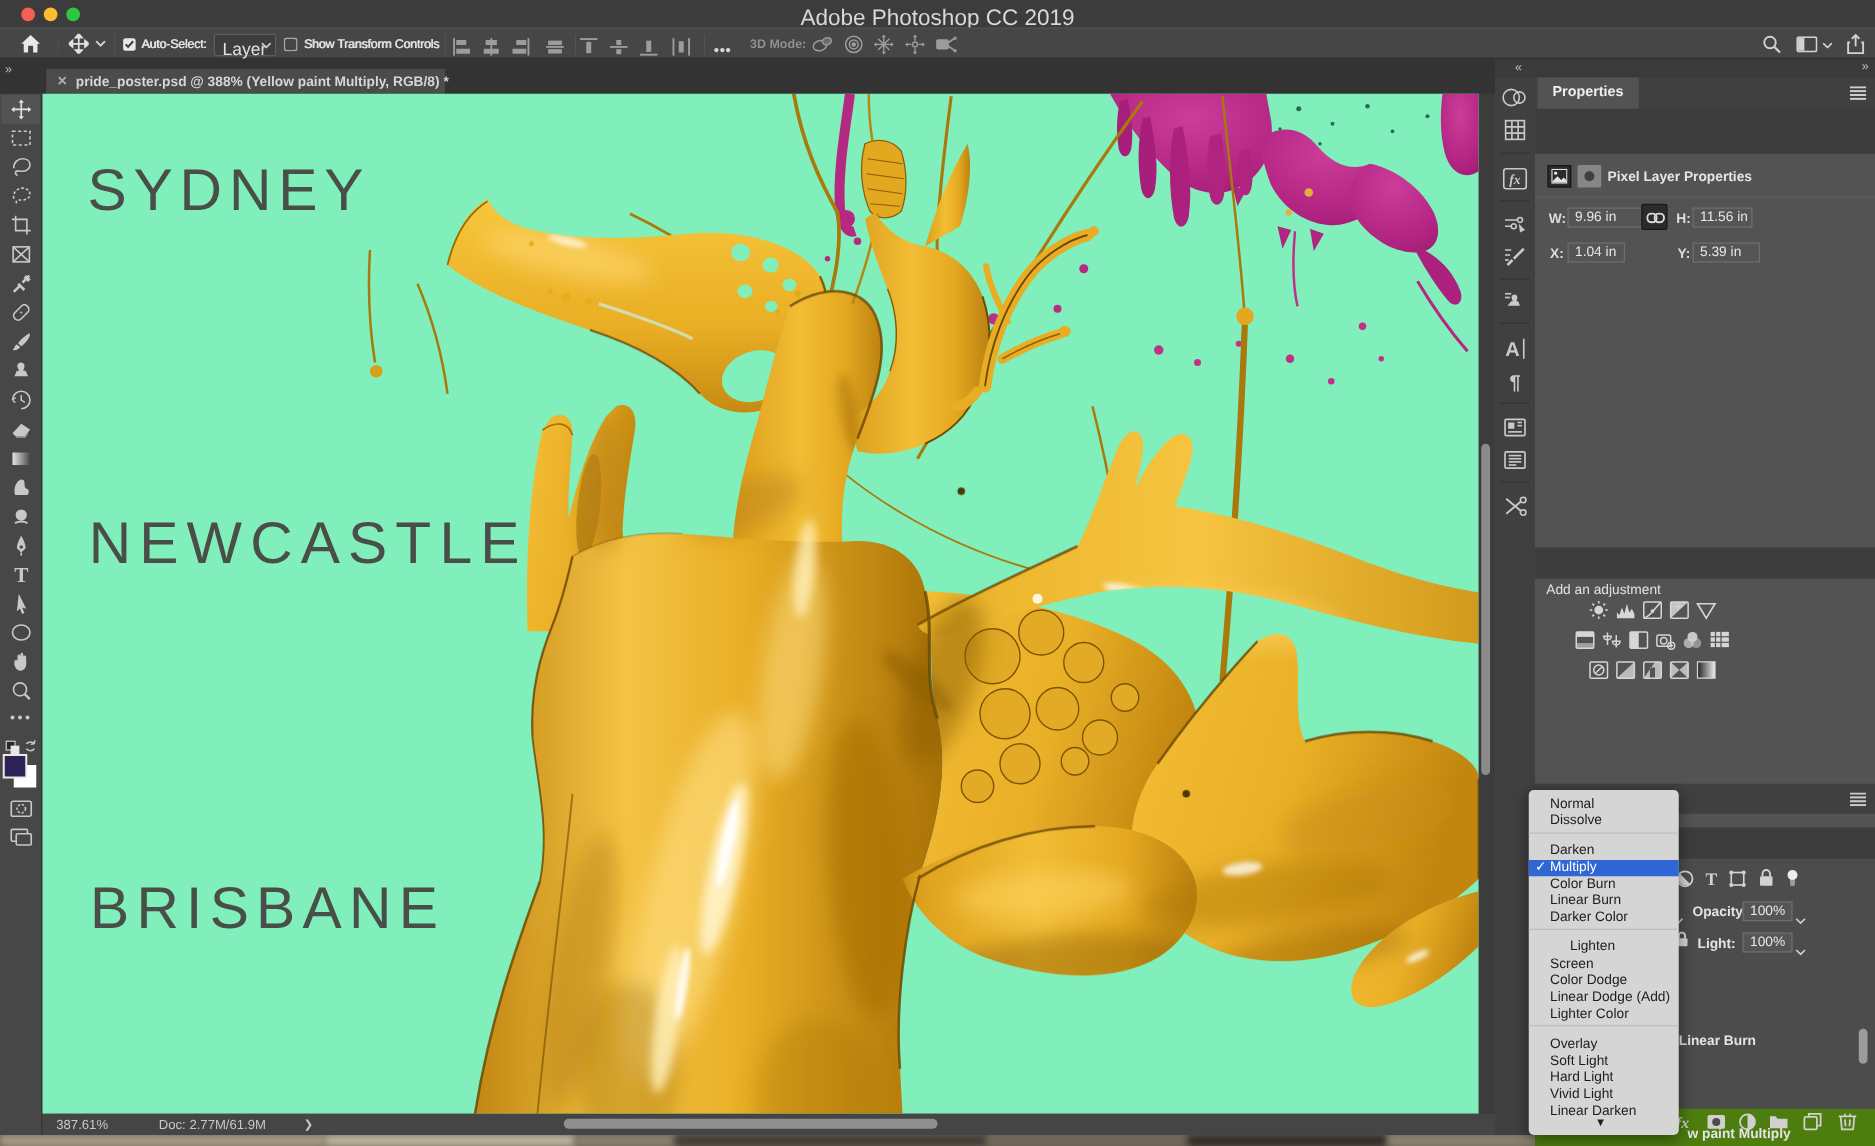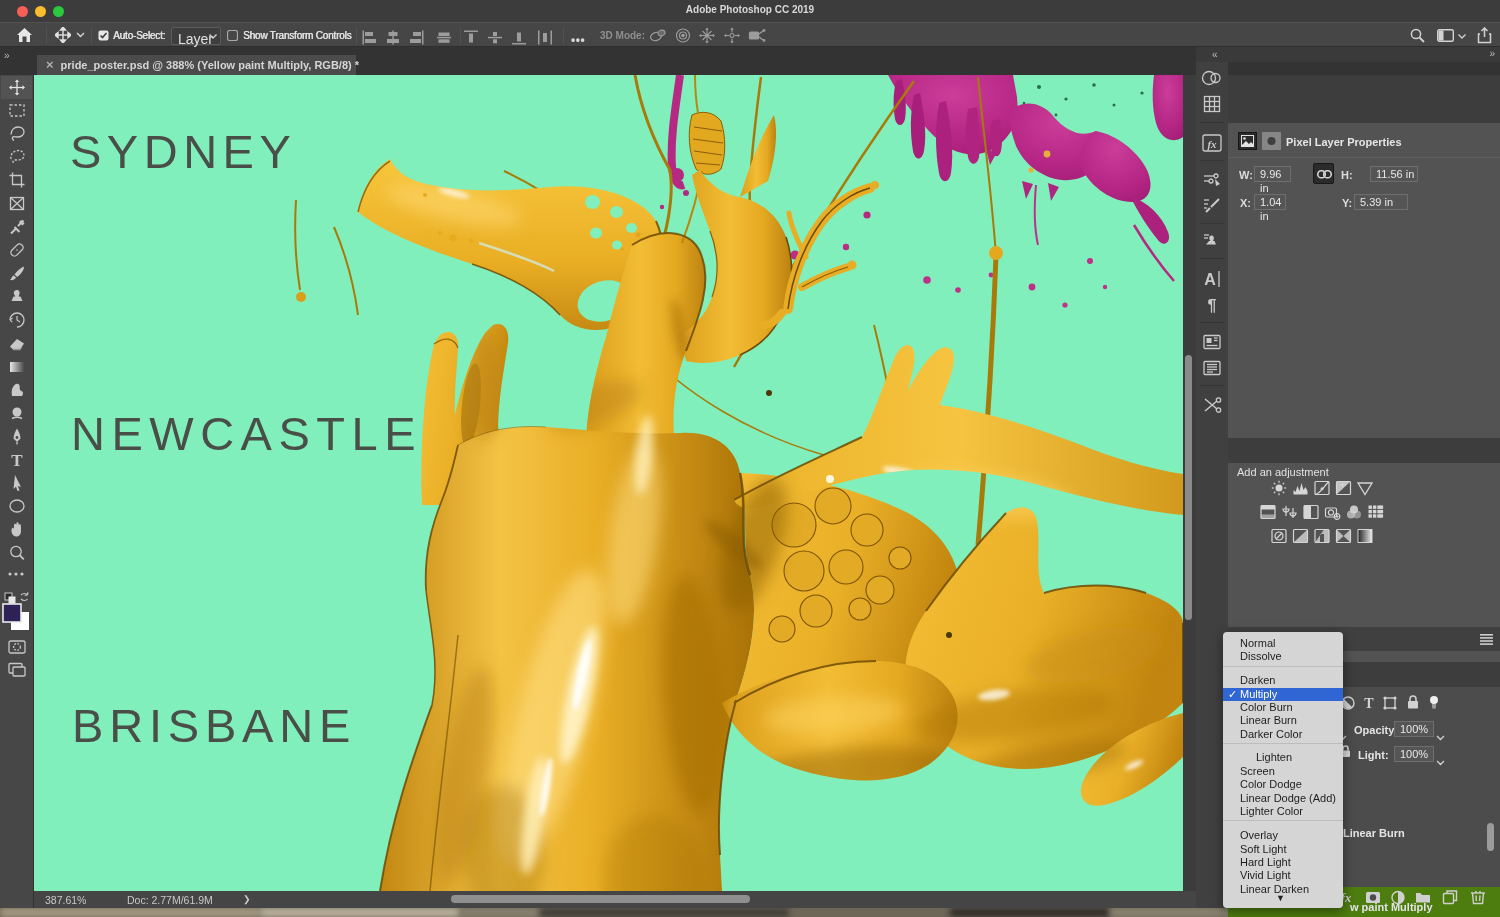--- a/index.html
+++ b/index.html
@@ -3,21 +3,21 @@
 <meta charset="utf-8">
 <style>
   html,body{margin:0;padding:0;background:#3d3d3d;}
   *{box-sizing:border-box;}
   #app{position:relative;width:1500px;height:917px;overflow:hidden;
        font-family:"Liberation Sans",sans-serif;background:#3d3d3d;}
   .abs{position:absolute;}
   #titlebar{left:0;top:0;width:1500px;height:22px;background:#3c3c3c;}
   .tl{position:absolute;top:5.5px;width:11px;height:11px;border-radius:50%;}
   #title{position:absolute;top:4px;left:0;width:100%;text-align:center;
-         color:#d8d8d8;font-size:10px;font-weight:bold;}
+         color:#d8d8d8;font-size:18px;font-weight:normal;}
   #optbar{left:0;top:22px;width:1500px;height:25px;background:#464646;
           border-top:1px solid #515151;border-bottom:1px solid #2e2e2e;}
   .sep{position:absolute;top:4px;width:1px;height:17px;background:#383838;border-right:1px solid #525252;}
   .optlbl{position:absolute;color:#e2e2e2;font-size:10px;font-weight:normal;letter-spacing:-0.2px;top:7px;text-shadow:0.5px 0 0 #e2e2e2;}
   .graylbl{position:absolute;color:#8f8f8f;font-size:10px;font-weight:bold;top:7px;}
   #tabbar{left:0;top:47px;width:1500px;height:28px;background:#333333;}
   #tab{position:absolute;left:37px;top:8px;width:319px;height:20px;background:#4b4b4b;
        color:#d6d6d6;font-size:11px;font-weight:bold;line-height:20px;white-space:nowrap;}
   #toolbar{left:0;top:75px;width:34px;height:833px;background:#474747;border-right:1px solid #333;}
   #canvas{left:34px;top:75px;width:1149px;height:816px;background:#81efbb;overflow:hidden;}
@@ -657,49 +657,60 @@
 <rect x="4" y="323" width="24" height="1" fill="#353535"></rect>
 <g transform="translate(16,343)" stroke="#c9c9c9" fill="none" stroke-width="1.3">
           <path d="M-7 -6 L5 4 M-7 6 L5 -4" stroke-width="1.5"></path>
           <circle cx="6.5" cy="5" r="2.2"></circle>
           <circle cx="6.5" cy="-5" r="2.2"></circle>
         </g>
       </svg>
   </div>
 
   <div class="abs" style="left:1228px;top:62px;width:272px;height:340px;">
+    <div class="panel-tabrow" style="top:0;">
+      <div class="panel-tab">Properties</div>
+      <svg class="pmenu" style="top:7px" width="13" height="11" viewBox="0 0 13 11">
+          <g fill="#cdcdcd">
+            <rect y="0" width="13" height="1.6"></rect>
+            <rect y="3.1" width="13" height="1.6"></rect>
+            <rect y="6.2" width="13" height="1.6"></rect>
+            <rect y="9.3" width="13" height="1.6"></rect>
+          </g>
+        </svg>
+    </div>
     <div class="panel-body" style="top:25px;height:315px;">
       <div class="abs" style="left:10px;top:9px;width:19px;height:18px;background:#2b2b2b;border:1px solid #171717;">
         <svg style="position:absolute;left:2px;top:2px" width="13" height="12" viewBox="0 0 13 12">
           <rect x="0.5" y="0.5" width="12" height="11" fill="none" stroke="#e2e2e2"></rect>
           <circle cx="3.5" cy="3.5" r="1.3" fill="#e2e2e2"></circle>
           <path d="M1 10 L5 6 L8 9 L10 7 L12 9 L12 11 L1 11 Z" fill="#e2e2e2"></path>
         </svg>
       </div>
       <div class="abs" style="left:34px;top:9px;width:19px;height:18px;background:#868686;border-radius:1px;">
         <svg style="position:absolute;left:3px;top:3px" width="13" height="12" viewBox="0 0 13 12">
             <circle cx="6.5" cy="6" r="4" fill="#3f3f3f"></circle>
           </svg>
       </div>
       <div class="abs" style="left:58px;top:13px;color:#e6e6e6;font-size:11px;font-weight:bold;">Pixel Layer Properties</div>
       <div class="abs" style="left:0;top:34px;width:272px;height:1px;background:#5e5e5e;"></div>
       <div class="flbl" style="left:11px;top:46px;">W:</div>
-      <div class="field" style="left:26px;top:43px;width:37px;">9.96 in</div>
+      <div class="field" style="left:26px;top:43px;width:75px;">9.96 in</div>
       <div class="abs" style="left:85px;top:40px;width:21px;height:21px;background:#2b2b2b;border:1px solid #191919;border-radius:2px;">
         <svg style="position:absolute;left:3px;top:6px" width="15" height="9" viewBox="0 0 15 9">
           <g stroke="#d8d8d8" stroke-width="1.6" fill="none">
               <rect x="0.8" y="0.8" width="7.5" height="7" rx="3.4"></rect>
               <rect x="6.7" y="0.8" width="7.5" height="7" rx="3.4"></rect>
             </g>
         </svg>
       </div>
       <div class="flbl" style="left:113px;top:46px;">H:</div>
-      <div class="field" style="left:142px;top:43px;width:48px;">11.56 in</div>
+      <div class="field" style="left:126px;top:43px;width:48px;">11.56 in</div>
       <div class="flbl" style="left:12px;top:74px;">X:</div>
-      <div class="field" style="left:26px;top:71px;width:32px;">1.04 in</div>
+      <div class="field" style="left:26px;top:71px;width:46px;">1.04 in</div>
       <div class="flbl" style="left:114px;top:74px;">Y:</div>
       <div class="field" style="left:126px;top:71px;width:54px;">5.39 in</div>
     </div>
   </div>
 
   <div class="abs" style="left:1228px;top:402px;width:272px;height:224px;">
     <div class="panel-body" style="top:25px;height:199px;">
       <div class="abs" style="left:9px;top:3px;color:#e2e2e2;font-size:11px;">Add an adjustment</div>
       <svg class="abs" style="left:0;top:15px" width="272" height="100" viewBox="0 0 272 100">
           <g transform="translate(51,10)">

